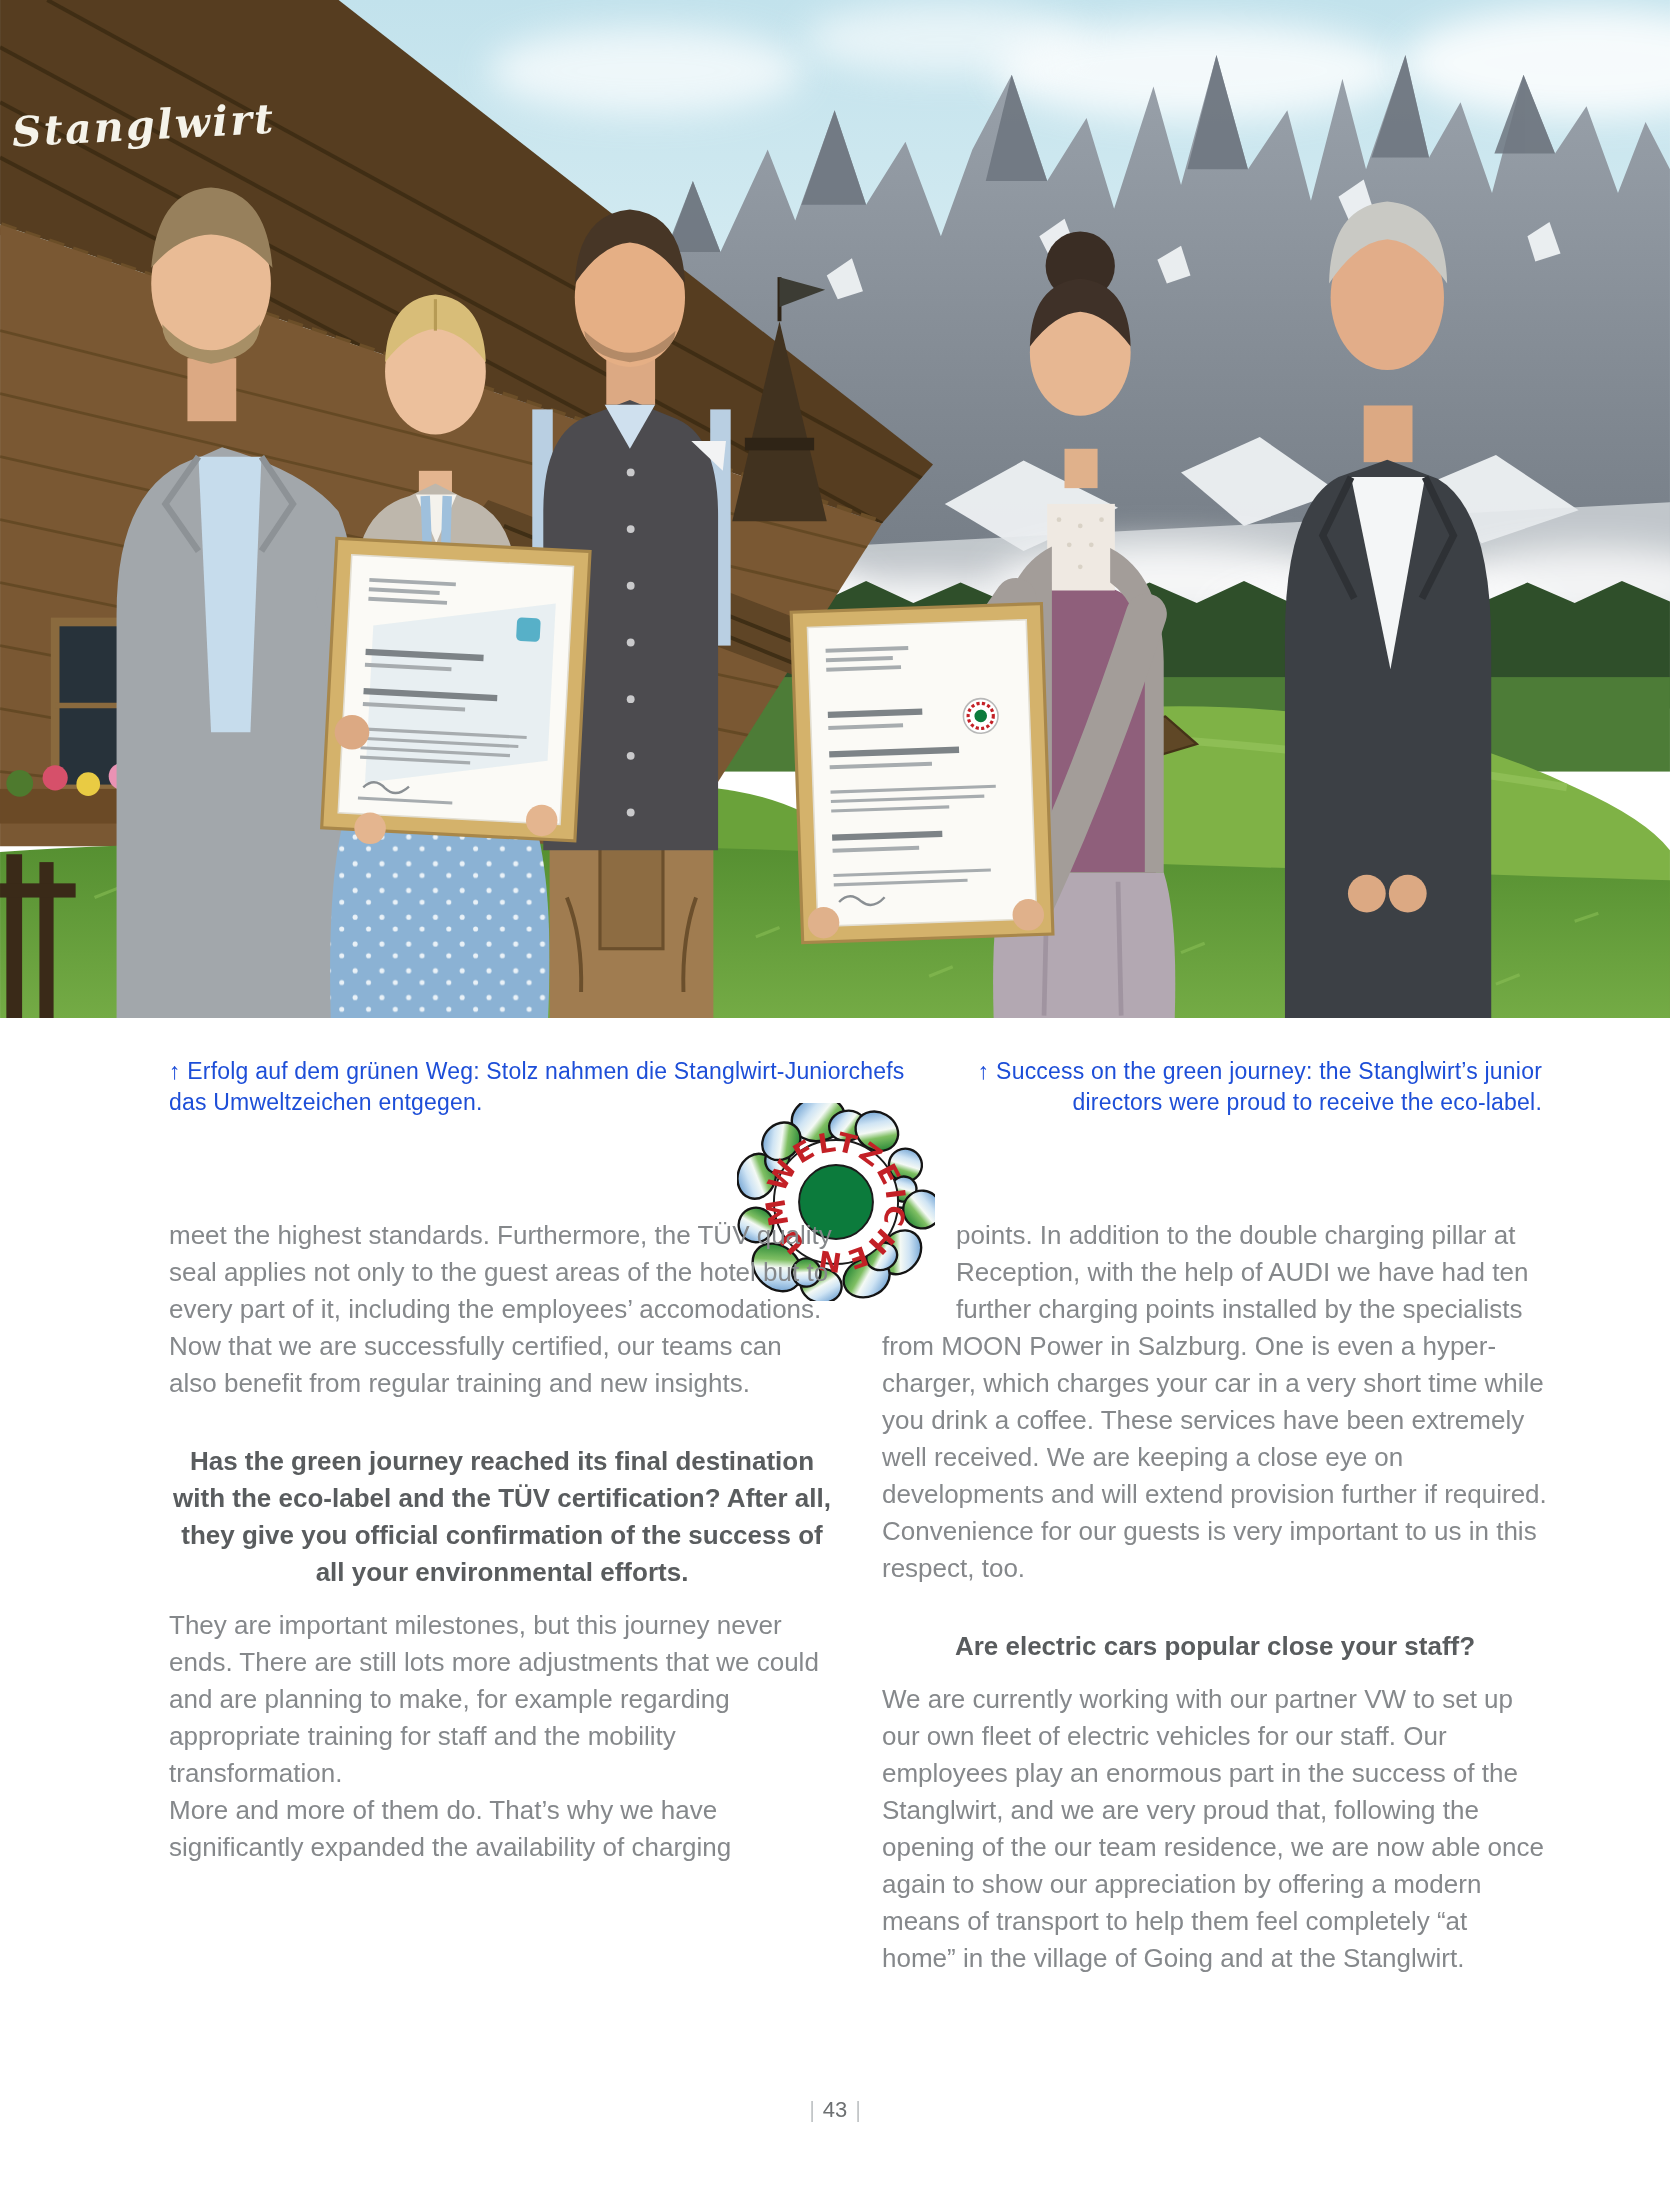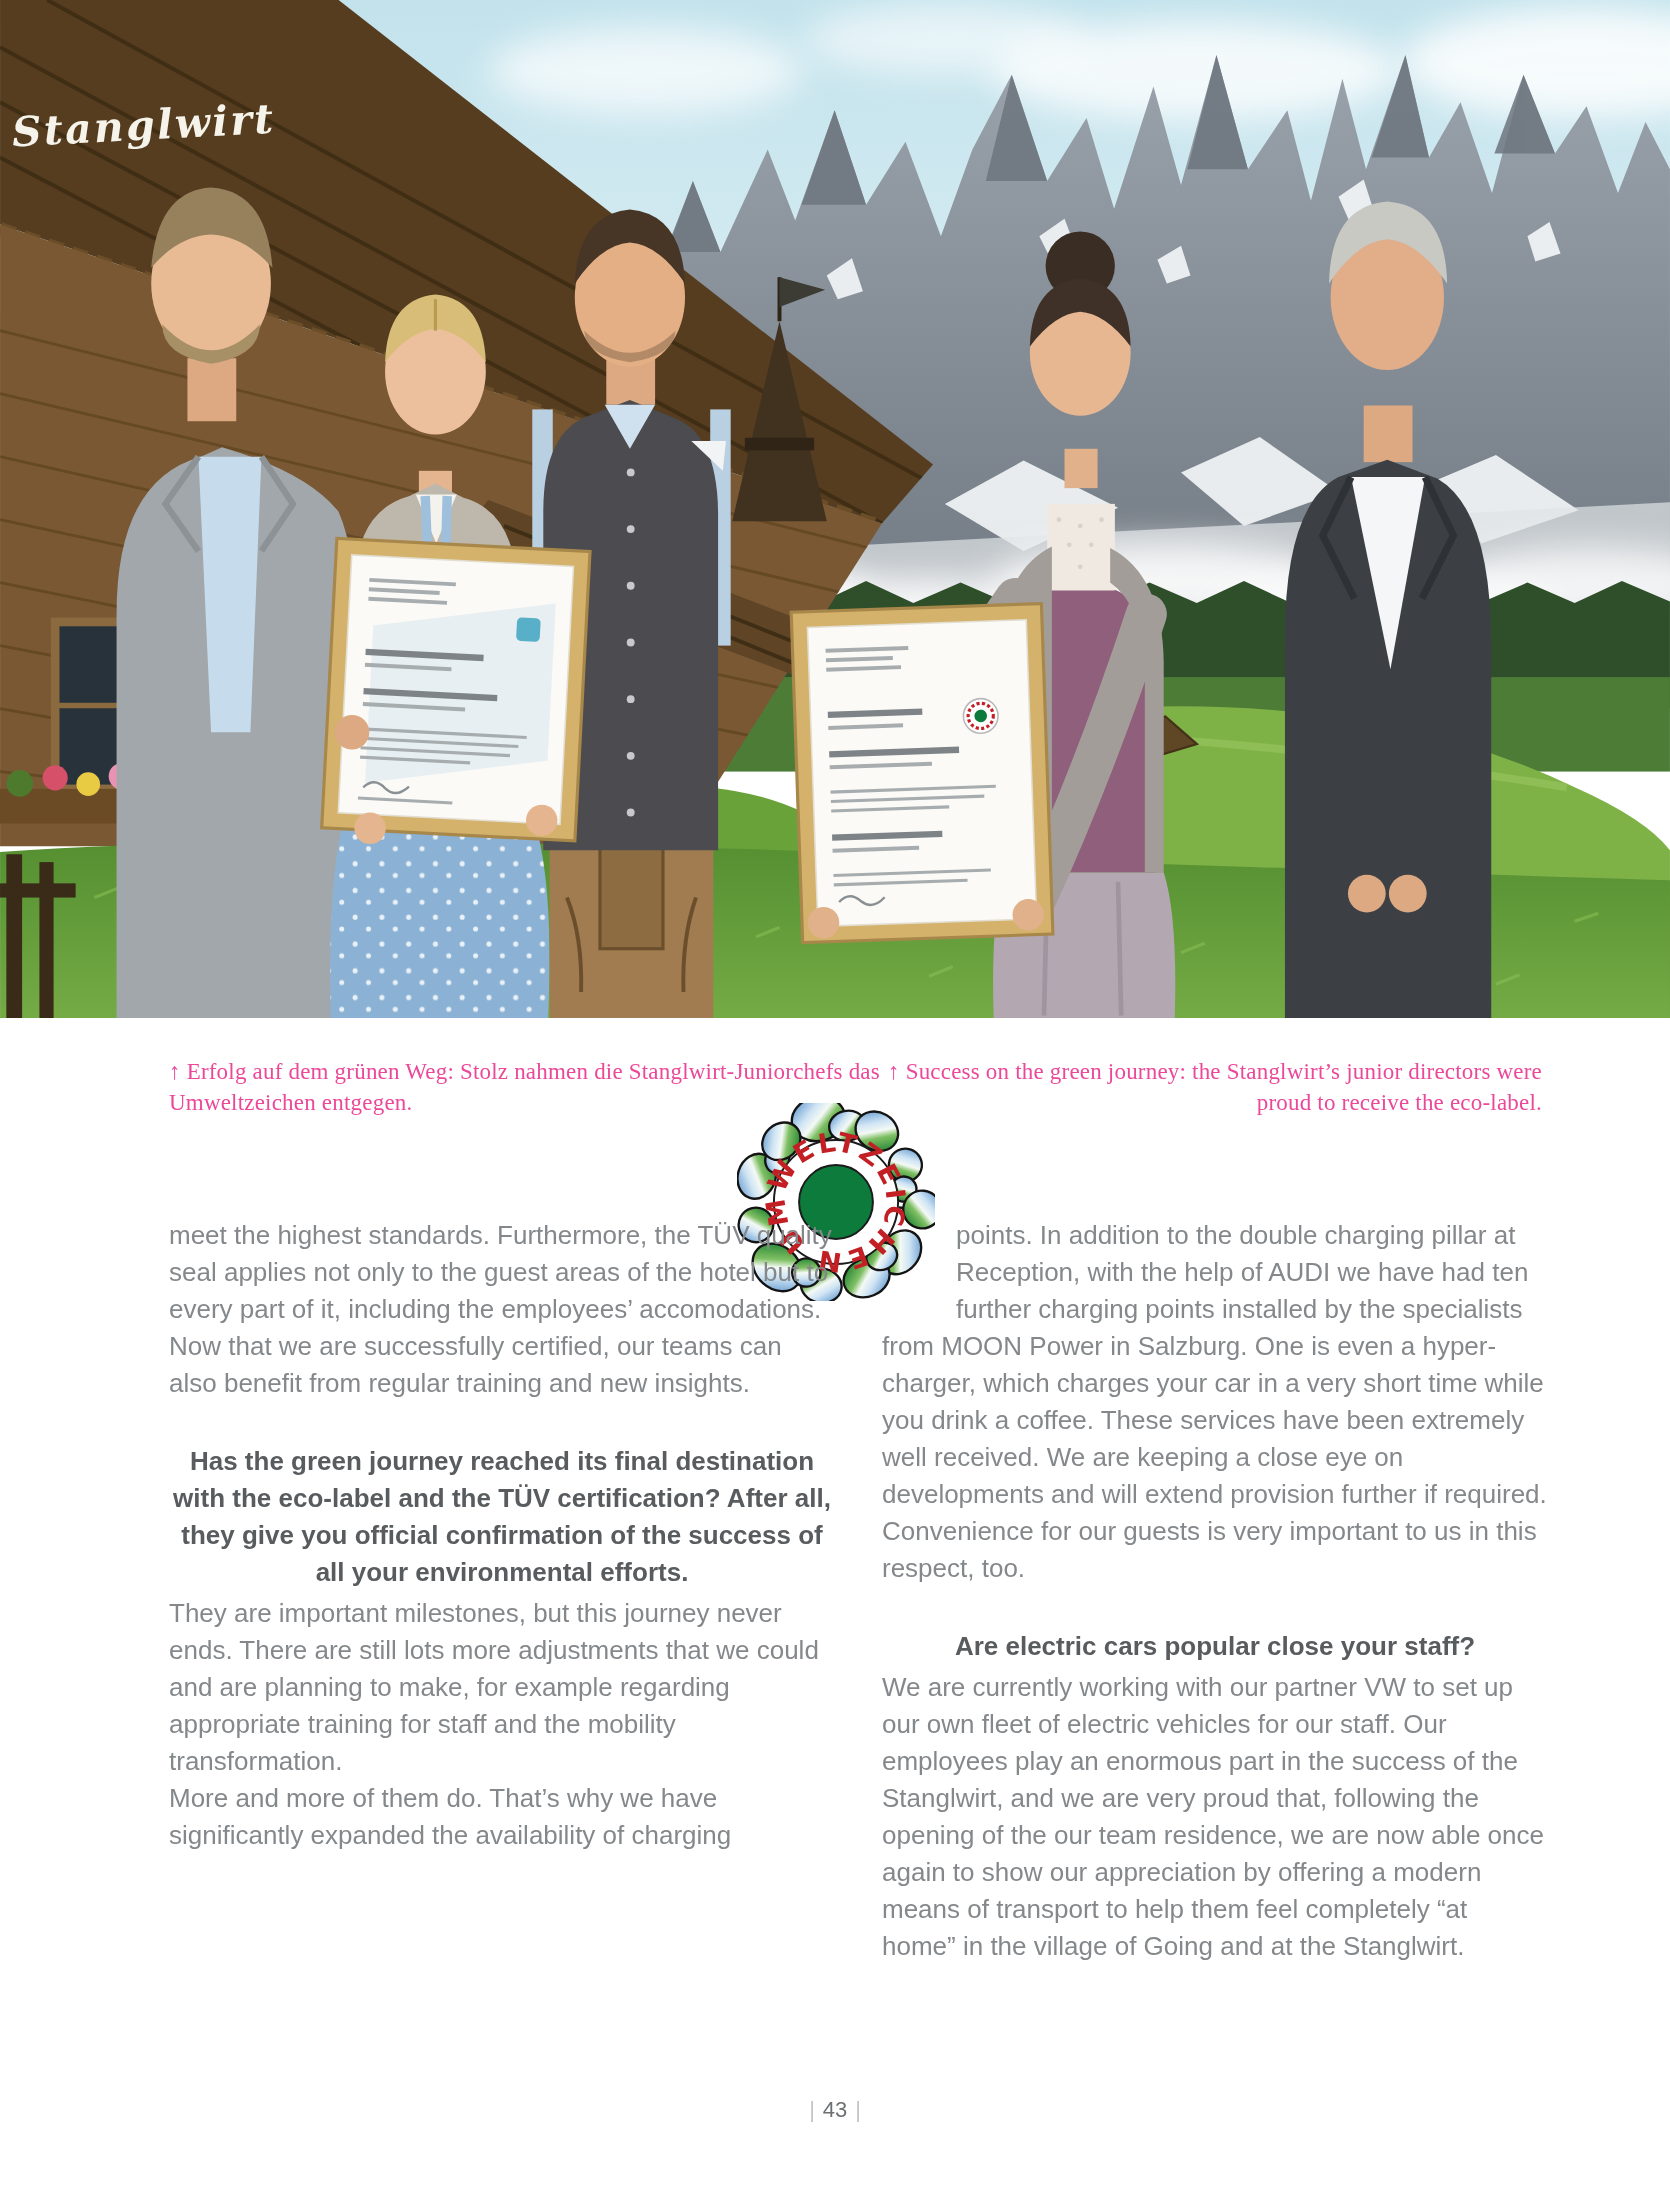--- a/index.html
+++ b/index.html
@@ -1,29 +1,29 @@
 <!DOCTYPE html>
 <html style="font-size:12.6px"><head>
 <meta charset="utf-8">
 <style>
   html,body{margin:0;padding:0;background:#ffffff;}
   .page{position:relative;width:1670px;height:2205px;background:#ffffff;overflow:hidden;
         font-family:"Liberation Sans",sans-serif;}
   .photo{position:absolute;left:0;top:0;width:1670px;height:1018px;display:block;}
   .captions{position:absolute;top:1056px;left:0;width:1670px;}
-  .caption{position:absolute;font-size:23px;line-height:31px;color:#ec4899;letter-spacing:0.2px;font-family:Liberation Serif, serif;}
+  .caption{position:absolute;font-size:23px;line-height:31px;color:#1d4ed8;letter-spacing:0.2px;}
   .caption.de{left:169px;width:748px;text-align:left;}
   .caption.en{left:888px;width:654px;text-align:right;}
   .article{position:absolute;top:1217px;left:0;width:1670px;}
   .col{position:absolute;top:0;font-size:26px;line-height:37px;color:#85888b;}
   .col-left{left:169px;width:666px;}
   .col-right{left:882px;width:666px;}
   p.body{margin:0;}
   p.question{margin:41px 0 0 0;font-weight:bold;color:#595c5e;text-align:center;}
-  p.question + p.body{margin-top:4px;}
+  p.question + p.body{margin-top:16px;}
   .logo-spacer{float:left;width:197px;height:197px;margin-left:-123px;margin-top:-110px;
                shape-outside:circle(118px at 98px 87px);}
   .eco-logo{position:absolute;left:737px;top:1103px;width:198px;height:198px;}
   .pagenum{position:absolute;top:2097px;left:0;width:1670px;text-align:center;
            font-size:22px;color:#6d7072;}
   .pagenum .bar{color:#c3c6c8;padding:0 7.9px;font-weight:400;}
 </style>
 </head>
 <body>
 

